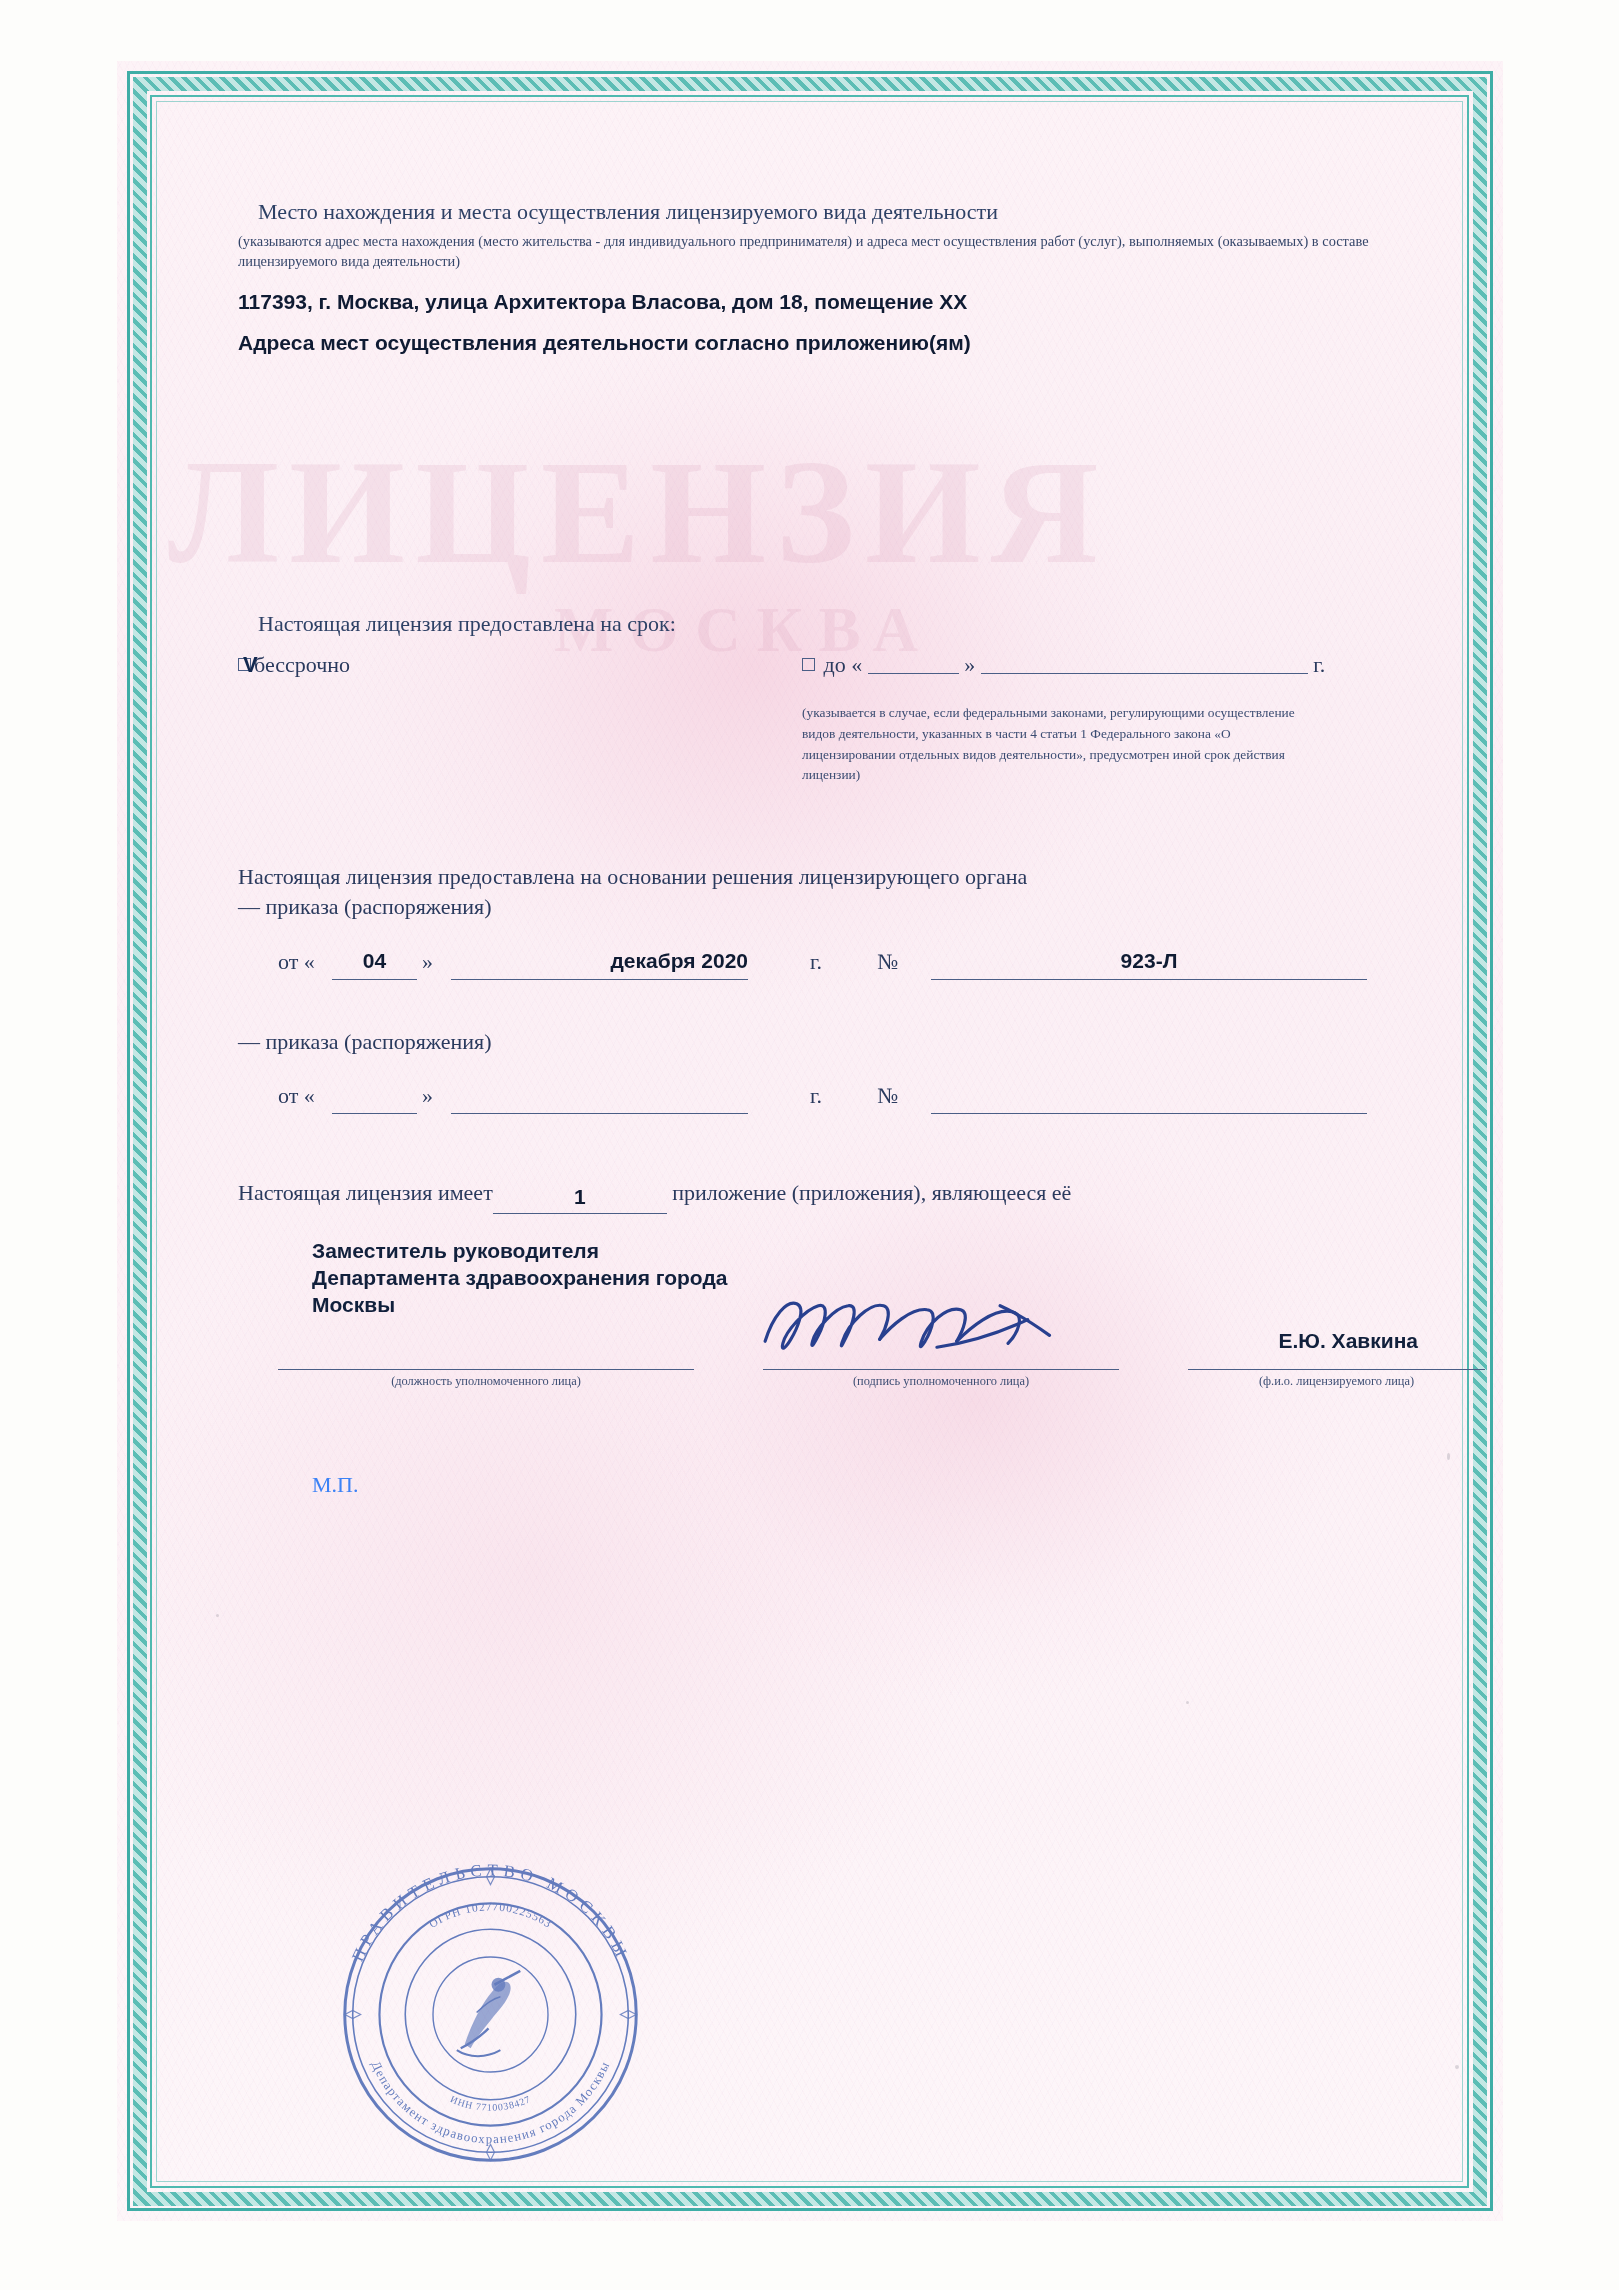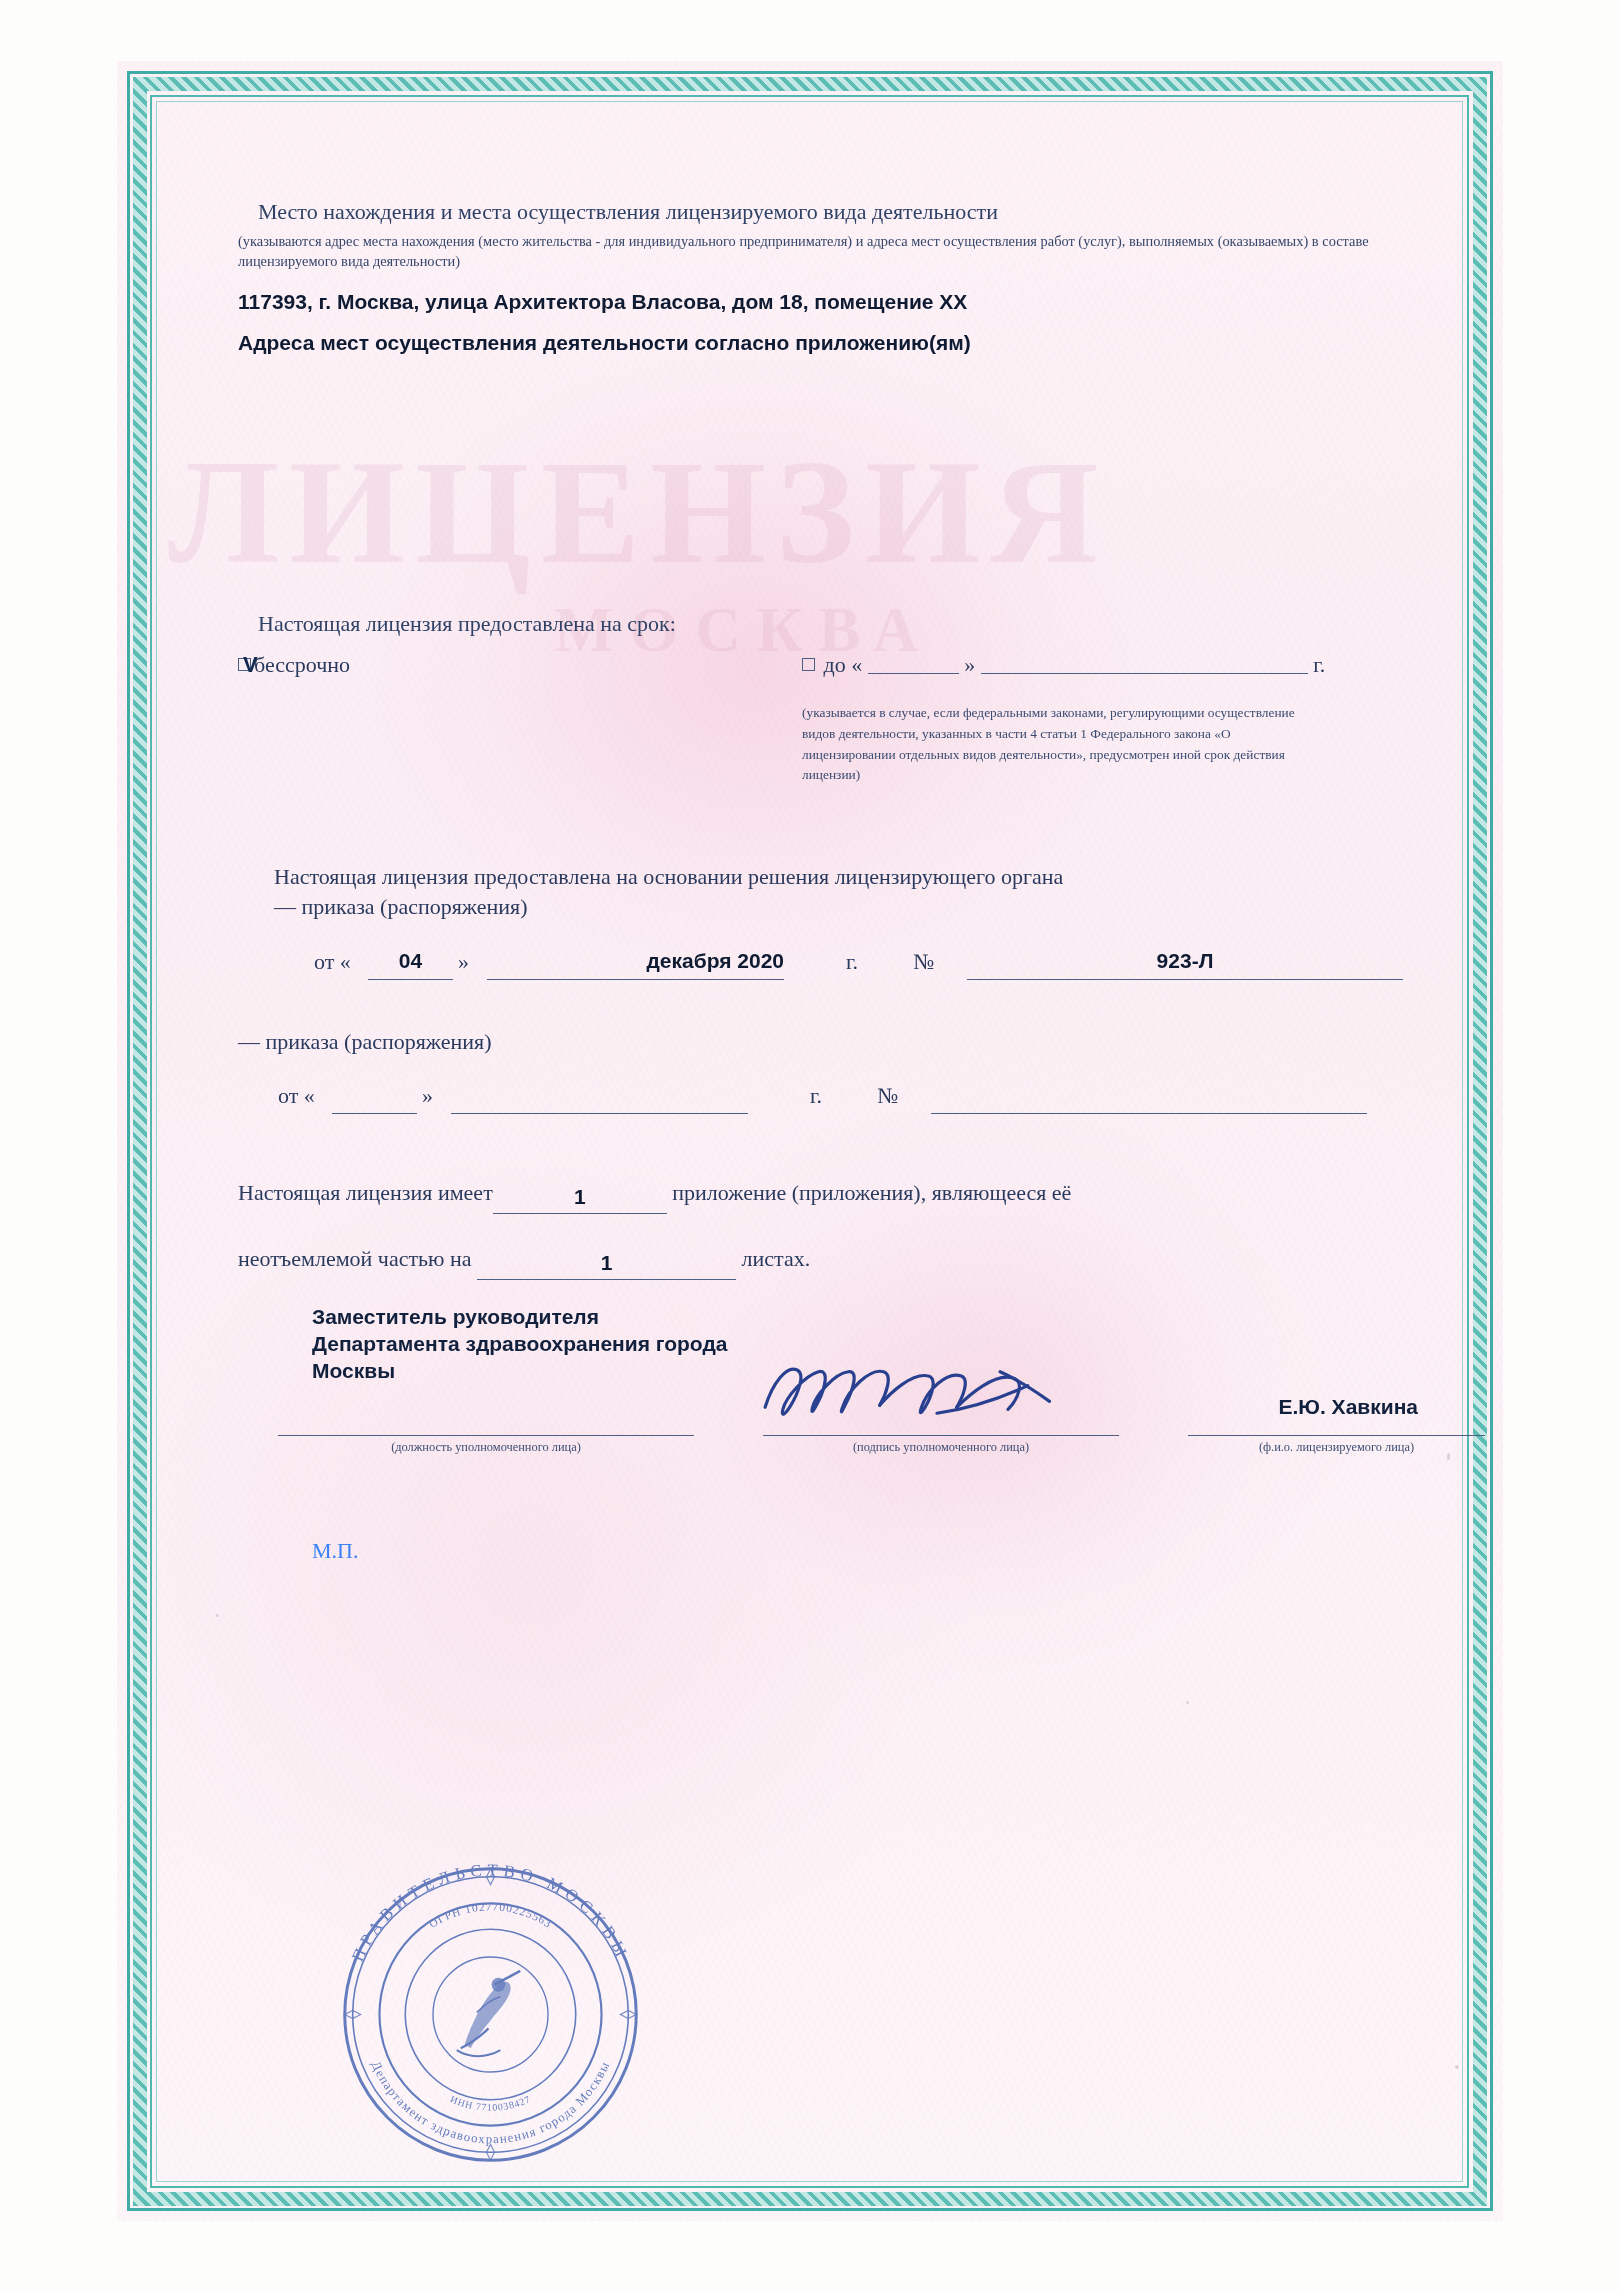--- a/index.html
+++ b/index.html
@@ -181,21 +181,21 @@
     position: absolute;
     left: 564px;
     top: 51px;
     font-size: 13.4px;
     line-height: 1.55;
     color: #3b4c72;
     width: 515px;
   }
 
   
-  .sect-order { margin-top: 176px; margin-left: 36px; }
+  .sect-order { margin-top: 176px; }
   .para { font-size: 22px; line-height: 1.38; }
   .order-row {
     position: relative;
     height: 42px;
     margin-top: 26px;
     font-size: 22px;
   }
   .ot { position: absolute; left: 40px; top: 0; }
   .day-slot {
     position: absolute;
@@ -419,23 +419,20 @@
         <span class="month-slot value-bold"></span>
         <span class="g-mark">г.</span>
         <span class="no-mark">№</span>
         <span class="num-slot value-bold"></span>
       </div>
     </div>
 
     <div class="sect-app">
       <div class="app-row1">
         <span>Настоящая лицензия имеет</span><span class="app-inline-slot">1</span> <span>приложение (приложения), являющееся её</span>
-      </div>
-      <div class="app-row2">
-        <span>неотъемлемой частью на</span> <span class="app-inline-slot2">1</span> <span>листах.</span>
       </div>
     </div>
 
     <div class="sect-sign">
       <div class="post-title">Заместитель руководителя Департамента здравоохранения города Москвы</div>
 
       <svg class="signature" viewBox="0 0 360 80">
         <g fill="none" stroke="#28408f" stroke-width="3.2" stroke-linecap="round" stroke-linejoin="round">
           <path d="M12,56 C20,30 34,14 44,18 C54,22 44,44 38,54 C32,64 28,66 30,58 C33,46 52,24 66,20 C78,17 72,38 66,50 C61,60 58,64 60,56 C63,44 82,22 96,20 C108,18 100,40 94,52 C90,60 88,64 90,57 C96,38 118,16 132,20 C142,23 134,44 128,54"></path>
           <path d="M128,54 C140,40 160,22 176,24 C188,25 180,46 174,56 C170,62 168,64 170,57 C176,38 196,20 210,24 C220,27 212,46 206,56"></path>

